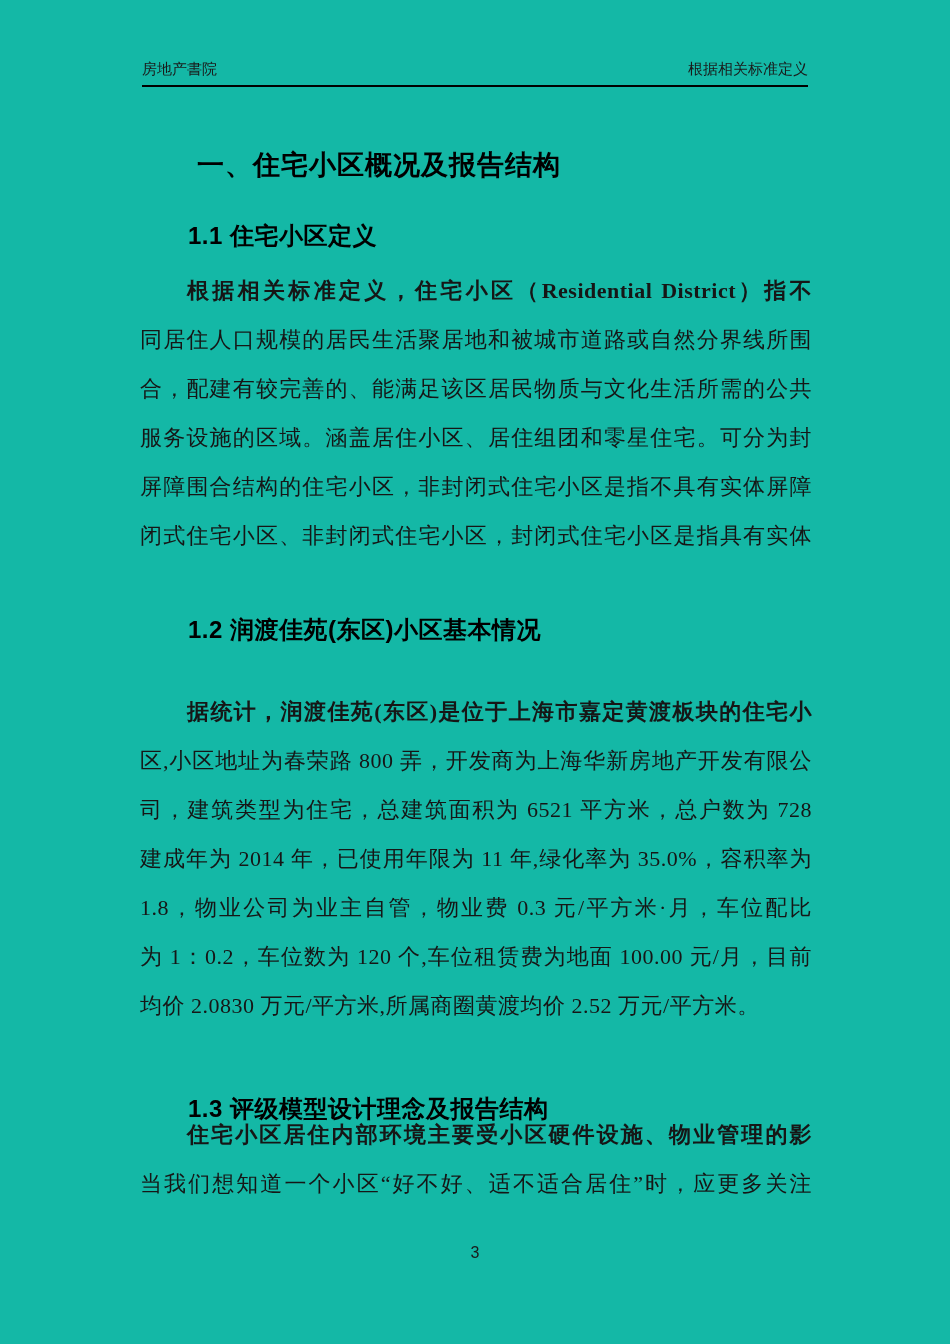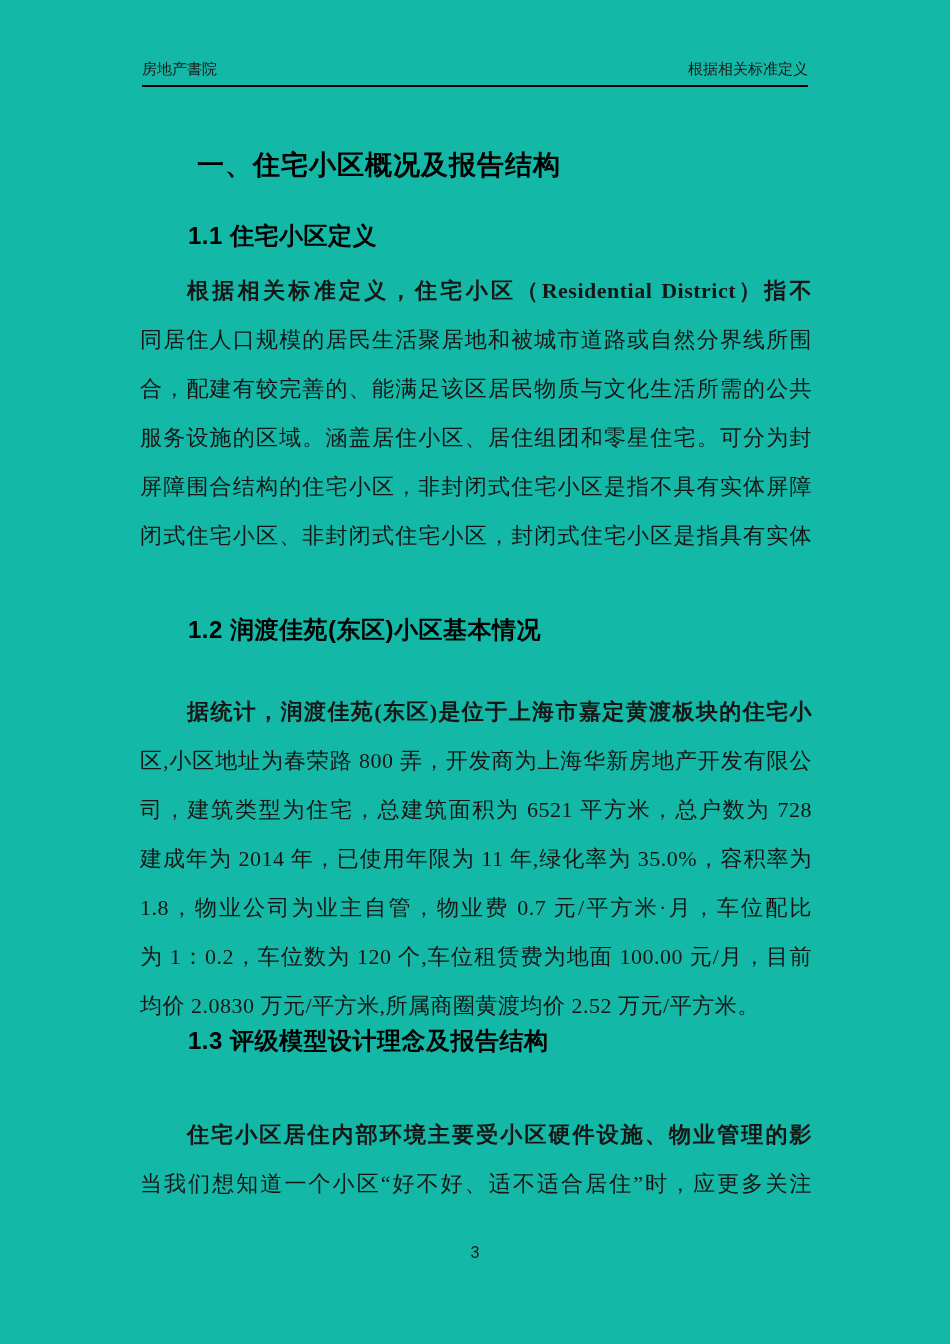--- a/index.html
+++ b/index.html
@@ -51,21 +51,21 @@
     font-family: "Liberation Sans", "DejaVu Sans", sans-serif;
     font-weight: 700;
     font-size: 24px;
     line-height: 34px;
     letter-spacing: 0.5px;
     color: #000000;
     white-space: nowrap;
   }
   .h-11 { top: 219px; }
   .h-12 { top: 613px; }
-  .h-13 { top: 1024px; }
+  .h-13 { top: 1092px; }
   
   .para {
     position: absolute;
     left: 140px;
     width: 672px;
   }
   .p-1 { top: 266px; }
   .p-2 { top: 687px; }
   .p-3 { top: 1110px; }
   .line {
@@ -116,21 +116,21 @@
     <div class="line j">闭式住宅小区、非封闭式住宅小区，封闭式住宅小区是指具有实体</div>
   </div>
 
   <div class="section-heading h-12">1.2 润渡佳苑(东区)小区基本情况</div>
 
   <div class="para p-2">
     <div class="line j first">据统计，润渡佳苑(东区)是位于上海市嘉定黄渡板块的住宅小</div>
     <div class="line j">区,小区地址为春荣路 800 弄，开发商为上海华新房地产开发有限公</div>
     <div class="line j">司，建筑类型为住宅，总建筑面积为 6521 平方米，总户数为 728 户，</div>
     <div class="line j">建成年为 2014 年，已使用年限为 11 年,绿化率为 35.0%，容积率为</div>
-    <div class="line j">1.8，物业公司为业主自管，物业费 0.7 元/平方米·月，车位配比</div>
+    <div class="line j">1.8，物业公司为业主自管，物业费 0.3 元/平方米·月，车位配比</div>
     <div class="line j">为 1：0.2，车位数为 120 个,车位租赁费为地面 100.00 元/月，目前</div>
     <div class="line">均价 2.0830 万元/平方米,所属商圈黄渡均价 2.52 万元/平方米。</div>
   </div>
 
   <div class="section-heading h-13">1.3 评级模型设计理念及报告结构</div>
 
   <div class="para p-3">
     <div class="line j first">住宅小区居住内部环境主要受小区硬件设施、物业管理的影响，</div>
     <div class="line j">当我们想知道一个小区“好不好、适不适合居住”时，应更多关注</div>
   </div>

